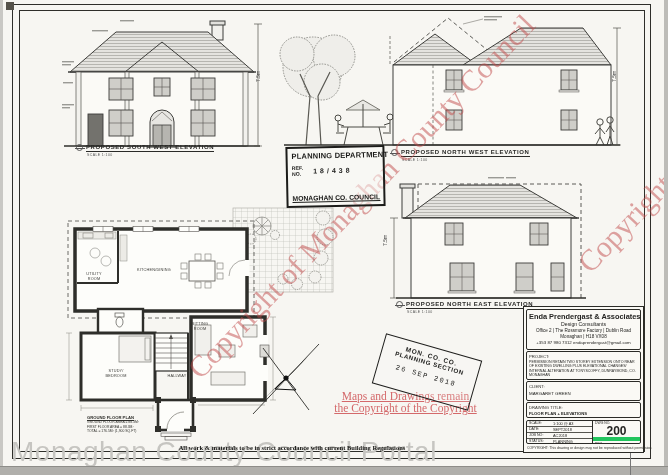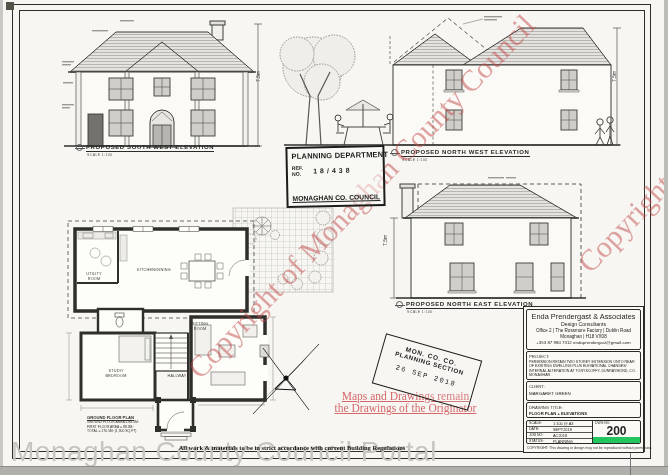--- a/index.html
+++ b/index.html
@@ -59,39 +59,39 @@
   .wm-bottom{position:absolute;left:8px;top:436px;font-size:28px;color:#c6c5c1;letter-spacing:.5px;
              white-space:nowrap;z-index:2;}
   .footer-note{position:absolute;left:158px;top:444px;width:262px;text-align:center;z-index:3;
                font-family:"Liberation Serif",serif;font-weight:bold;font-size:6.5px;color:#141412;}
 
   
   .tblock{position:absolute;left:520px;top:306px;width:121px;height:147px;border:1.5px solid #2b2b27;
           background:#faf9f5;z-index:3;padding:2px;display:flex;flex-direction:column;gap:1.5px;color:#242422;}
   .tb-box{border:1px solid #2b2b27;border-radius:2px;padding:1.5px 2px;overflow:hidden;}
   .tb-company{text-align:center;height:43px;}
-  .tb-company .nm{font-size:7.4px;font-weight:normal;white-space:nowrap;}
+  .tb-company .nm{font-size:7.4px;font-weight:bold;white-space:nowrap;}
   .tb-company .sub{font-size:5.2px;margin-top:.5px;}
   .tb-company .ad{font-size:4.6px;margin-top:1px;white-space:nowrap;}
   .tb-company .ct{font-size:4.4px;margin-top:1px;white-space:nowrap;}
   .tb-lbl{font-size:4.2px;color:#33332f;}
   .tb-project{height:30px;}
   .tb-project .tx{font-size:3.6px;line-height:1.25;margin-top:1px;text-transform:uppercase;}
   .tb-client{height:20px;}
   .tb-client .tx{font-size:4.4px;margin-top:2px;text-transform:uppercase;}
   .tb-title{height:17px;}
   .tb-title .tx{font-size:4.2px;margin-top:1.5px;font-weight:bold;}
   .tb-meta{height:26px;display:flex;padding:0;}
   .tb-meta .mleft{width:66px;border-right:1px solid #2b2b27;display:flex;flex-direction:column;}
   .tb-meta .mrow{flex:1;display:flex;align-items:center;border-bottom:1px solid #55554f;padding:0 2px;}
   .tb-meta .mrow:last-child{border-bottom:none;}
   .tb-meta .ml{font-size:3.6px;width:24px;}
   .tb-meta .mv{font-size:3.9px;}
   .tb-meta .mright{flex:1;display:flex;flex-direction:column;}
-  .tb-meta .dwg{flex:1.6;border-bottom:6px solid #22c55e;text-align:center;border-radius:0 2px 0 0;}
+  .tb-meta .dwg{flex:1.6;border-bottom:4px solid #22c55e;text-align:center;border-radius:0 2px 0 0;}
   .tb-meta .dwg .dl{font-size:3.4px;text-align:left;padding-left:2px;}
   .tb-meta .dwg .dv{font-size:12px;font-weight:bold;line-height:1;}
   .tb-meta .rev{flex:1;font-size:3.4px;padding:1px 2px;}
   .tb-copy{font-size:3.5px;color:#33332f;padding:0 1px;white-space:nowrap;}
 </style>
 </head>
 <body>
 
 <div class="canvas">
   <div class="sheet">
@@ -453,21 +453,21 @@
     </div>
 
     <div class="stamp-recv">
       <div class="l1">MON. CO. CO.</div>
       <div class="l2">PLANNING SECTION</div>
       <div class="dt">26 SEP 2018</div>
     </div>
 
     <div class="red-notice">
       <div class="n1">Maps and Drawings remain</div>
-      <div class="n2">the Drawings of the Originator</div>
+      <div class="n2">the Copyright of the Copyright</div>
     </div>
 
     <div class="tblock">
       <div class="tb-box tb-company">
         <div class="nm">Enda Prendergast &amp; Associates</div>
         <div class="sub">Design Consultants</div>
         <div class="ad">Office 2 | The Rossmore Factory | Dublin Road</div>
         <div class="ad">Monaghan | H18 VX08</div>
         <div class="ct">+353 87 980 7312 endaprendergast@gmail.com</div>
       </div>

